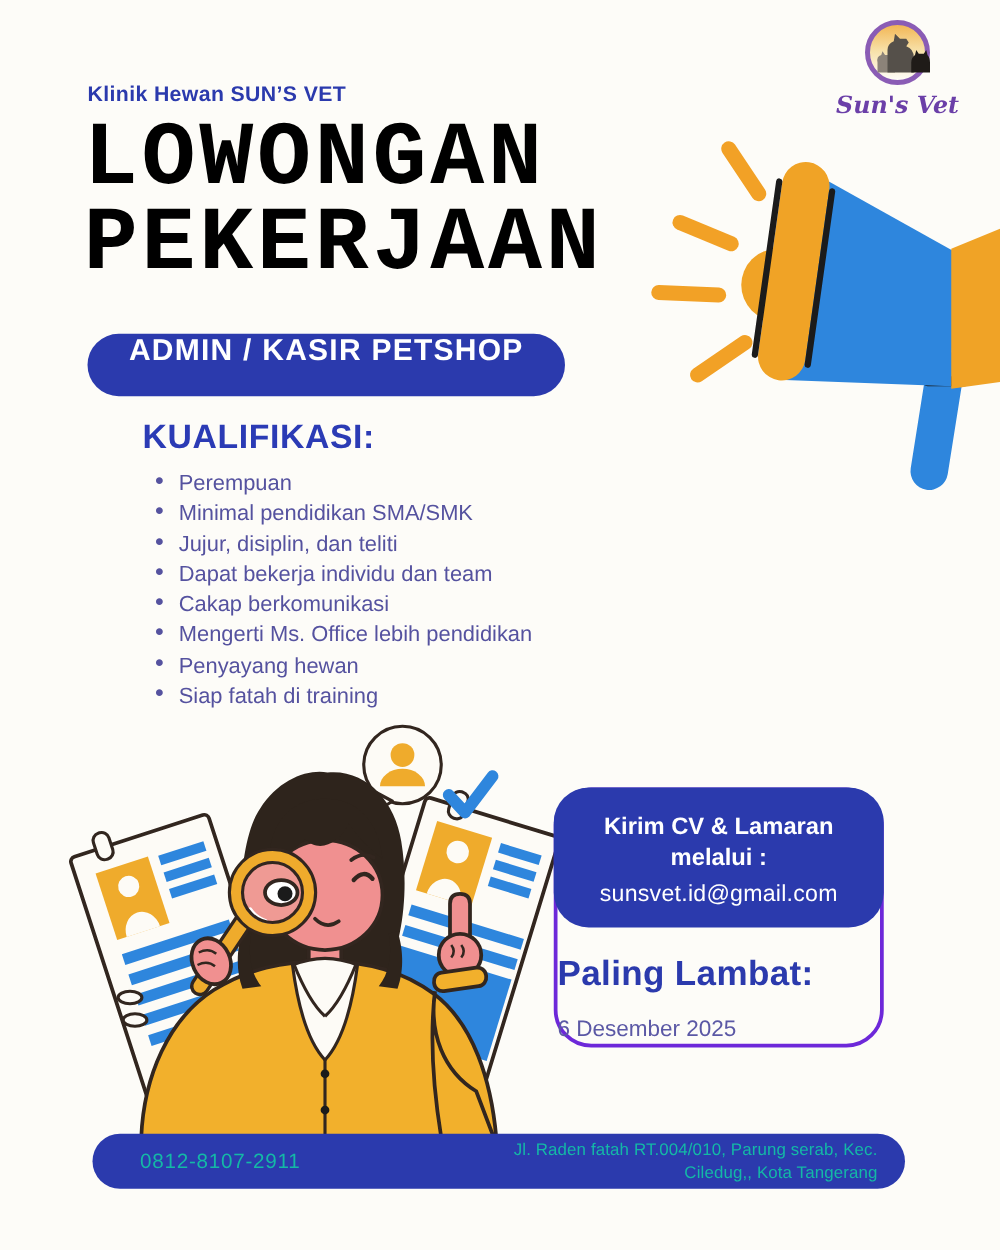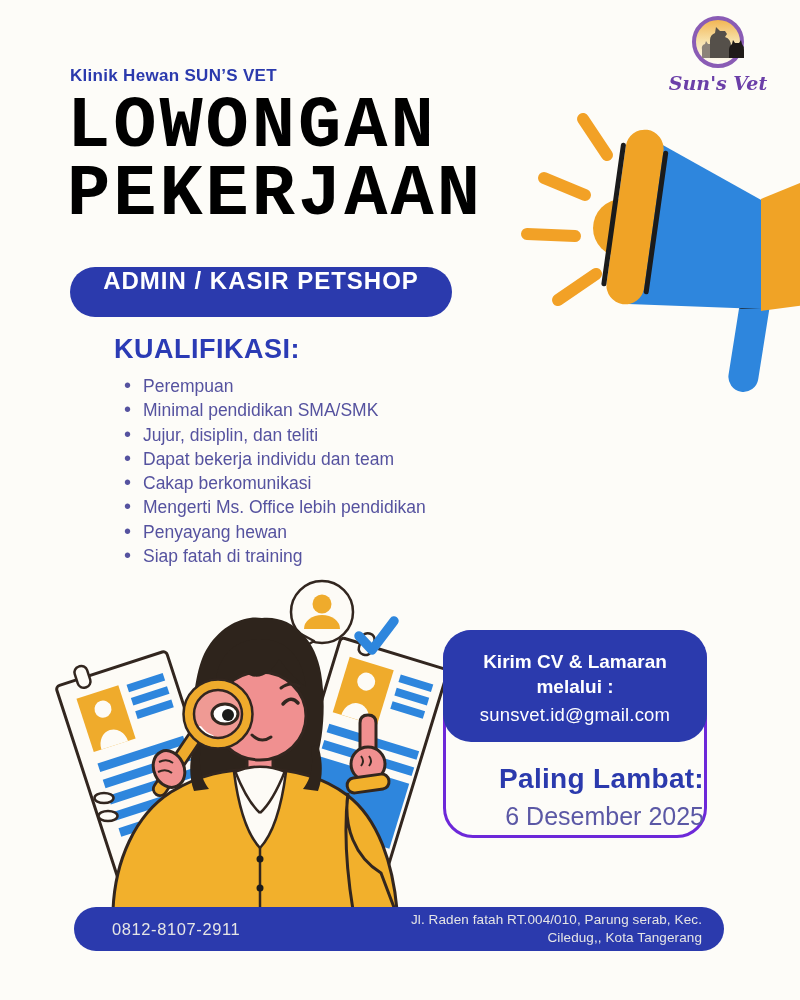--- a/index.html
+++ b/index.html
@@ -22,25 +22,25 @@
   .qual-list li{position:relative;padding-left:21px;}
   .qual-list li::before{content:"\2022";position:absolute;left:2px;top:-1px;font-size:20px;color:#55529f;}
   .illus{position:absolute;left:55px;top:565px;width:390px;height:345px;z-index:2;}
   .card{position:absolute;left:443px;top:630px;width:264px;height:208px;background:#fdfcf8;
         border:3px solid #6d28d9;border-radius:30px;box-sizing:border-box;z-index:5;}
   .card-top{position:absolute;left:-3px;top:-3px;width:264px;height:112px;background:#2b3aad;
             border-radius:28px;color:#fff;text-align:center;}
   .cl1{font-size:19px;font-weight:700;line-height:25px;}
   .cl1.first{margin-top:19px;}
   .cl2{font-size:18.5px;font-weight:400;margin-top:5px;letter-spacing:.2px;}
-  .card-bottom{position:absolute;left:0;top:109px;width:100%;text-align:right;}
+  .card-bottom{position:absolute;left:0;top:109px;width:100%;text-align:left;}
   .dl{font-size:28px;font-weight:800;color:#2b3aad;margin-top:21px;letter-spacing:.3px;}
-  .dd{font-size:25px;color:#5b58a5;margin-top:7px;}
+  .dd{font-size:18px;color:#5b58a5;margin-top:18px;}
   .footer{position:absolute;left:74px;top:907px;width:650px;height:44px;background:#2b3aad;
-          border-radius:24px;color:#e5e5e5;display:flex;align-items:center;justify-content:space-between;
+          border-radius:24px;color:#14b8a6;display:flex;align-items:center;justify-content:space-between;
           padding:0 22px 0 38px;box-sizing:border-box;z-index:6;}
   .phone{font-size:16.5px;letter-spacing:.6px;}
   .address{text-align:right;font-size:13.5px;line-height:18px;letter-spacing:.1px;}
 </style>
 </head>
 <body>
 
 <div class="canvas">
 
   <div class="clinic">Klinik Hewan SUN’S VET</div>

